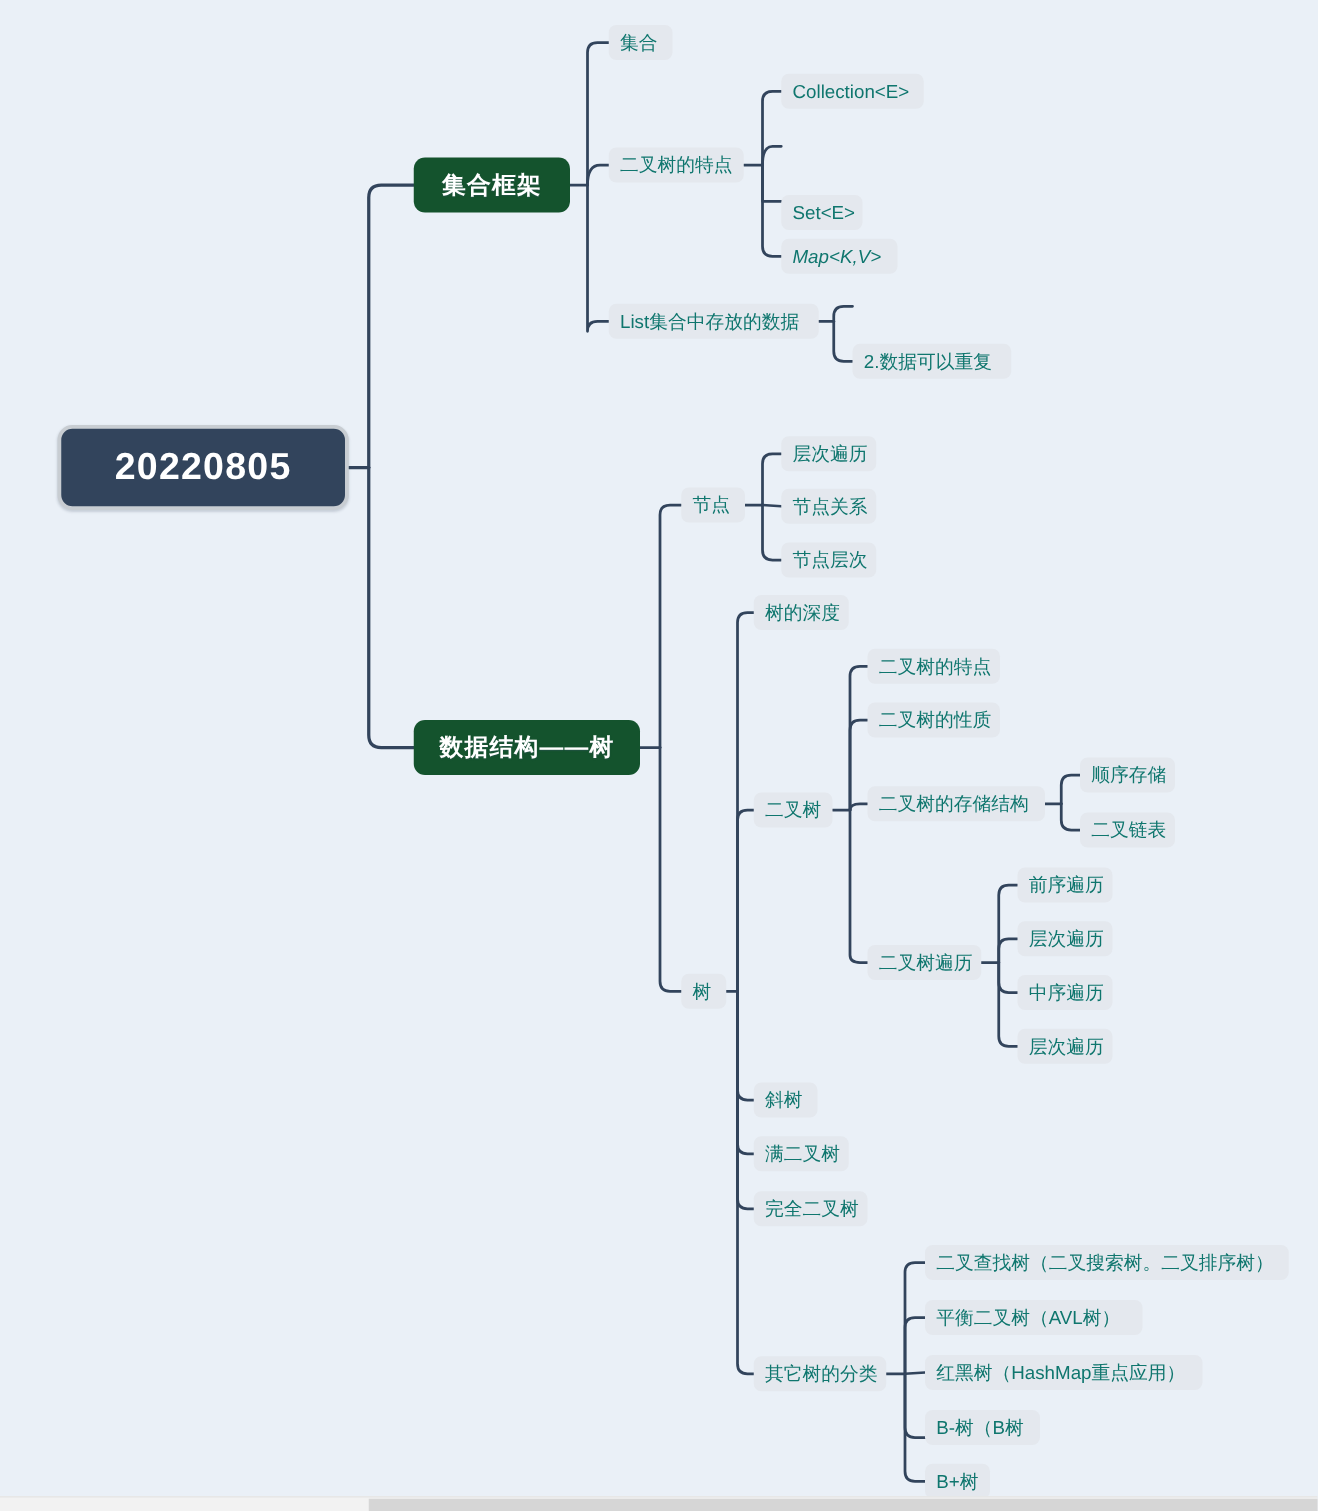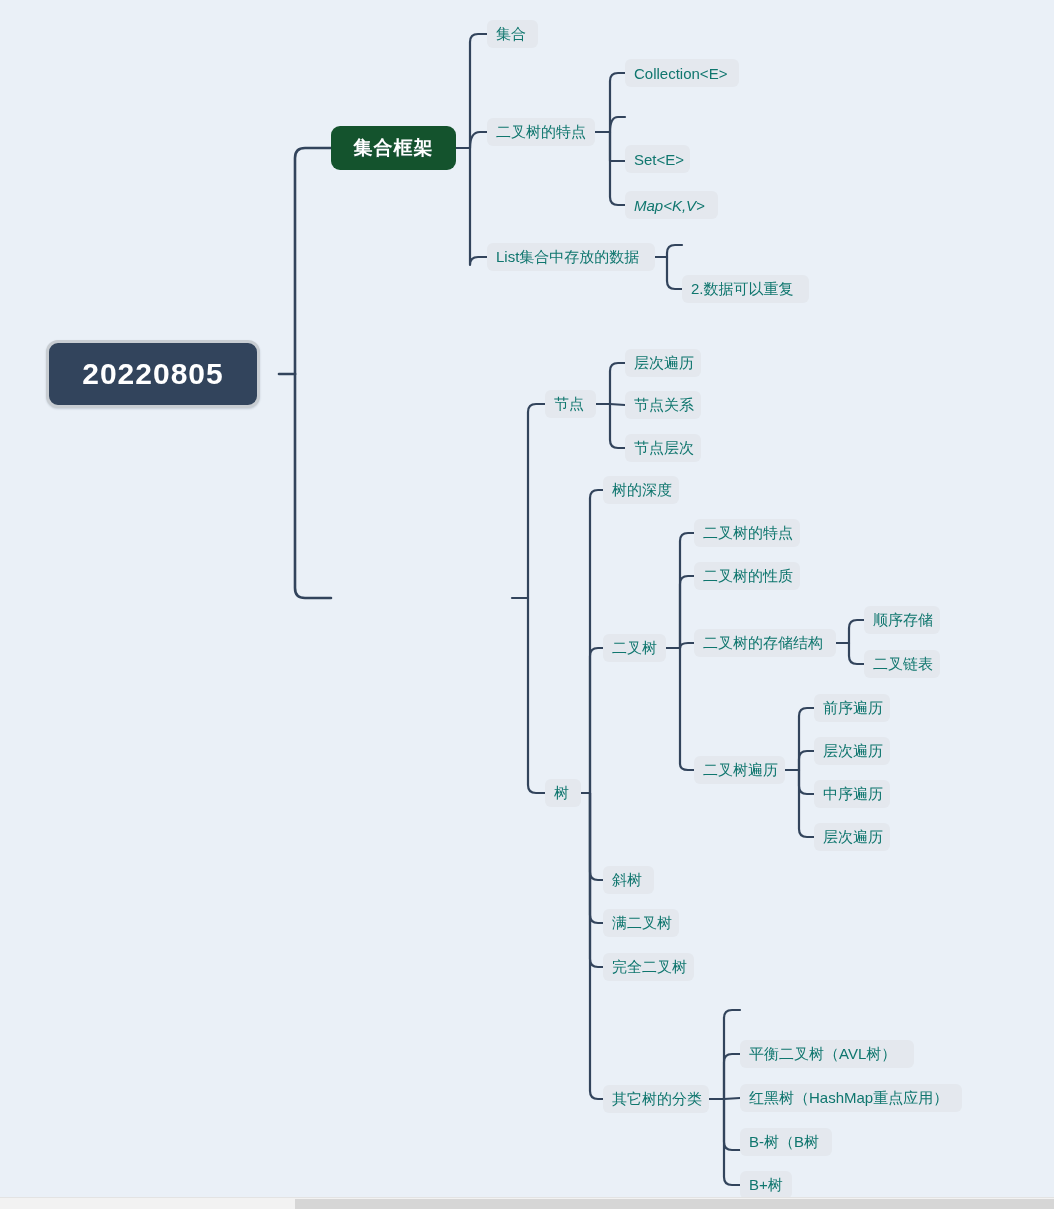--- a/index.html
+++ b/index.html
@@ -159,38 +159,41 @@
 
       <path d="M 709 1099 L 724 1099"></path>
       <path d="M 724 1099 L 724 1018 Q 724 1010 732 1010 L 740 1010"></path>
       <path d="M 724 1099 L 724 1062 Q 724 1054 732 1054 L 740 1054"></path>
       <path d="M 724 1099 L 740 1098"></path>
       <path d="M 724 1099 L 724 1142 Q 724 1150 732 1150 L 740 1150"></path>
       <path d="M 724 1099 L 724 1177 Q 724 1185 732 1185 L 740 1185"></path>
     </g>
   </svg>
 
-  <div class="node root" style="left:46px; top:340px; width:214px; height:68px;">
+  <div class="node root" style="left:46px; top:340px; width:233px; height:68px;">
     <span>20220805</span>
   </div>
 
   <div class="node branch" style="left:331px; top:126px; width:125px; height:44px;">
     <span>集合框架</span>
   </div>
+  <div class="node branch" style="left:331px; top:576px; width:181px; height:44px;">
+    <span>数据结构——树</span>
+  </div>
 
   <div class="node chip" style="left:487px; top:20px; width:51px; height:28px;">
       <span>集合</span>
     </div>
   <div class="node chip" style="left:487px; top:118px; width:108px; height:28px;">
       <span>二叉树的特点</span>
     </div>
   <div class="node chip" style="left:625px; top:59px; width:114px; height:28px;">
       <span>Collection&lt;E&gt;</span>
     </div>
-  <div class="node chip" style="left:625px; top:145px; width:65px; height:28px;">
+  <div class="node chip" style="left:625px; top:156px; width:65px; height:28px;">
       <span>Set&lt;E&gt;</span>
     </div>
   <div class="node chip" style="left:625px; top:191px; width:93px; height:28px;font-style:italic;">
       <span>Map&lt;K,V&gt;</span>
     </div>
   <div class="node chip" style="left:487px; top:243px; width:168px; height:28px;">
       <span>List集合中存放的数据</span>
     </div>
   <div class="node chip" style="left:682px; top:275px; width:127px; height:28px;">
       <span>2.数据可以重复</span>
@@ -253,20 +256,23 @@
     </div>
   <div class="node chip" style="left:603px; top:909px; width:76px; height:28px;">
       <span>满二叉树</span>
     </div>
   <div class="node chip" style="left:603px; top:953px; width:91px; height:28px;">
       <span>完全二叉树</span>
     </div>
   <div class="node chip" style="left:603px; top:1085px; width:106px; height:28px;">
       <span>其它树的分类</span>
     </div>
+  <div class="node chip" style="left:740px; top:996px; width:291px; height:28px;">
+      <span>二叉查找树（二叉搜索树。二叉排序树）</span>
+    </div>
   <div class="node chip" style="left:740px; top:1040px; width:174px; height:28px;">
       <span>平衡二叉树（AVL树）</span>
     </div>
   <div class="node chip" style="left:740px; top:1084px; width:222px; height:28px;">
       <span>红黑树（HashMap重点应用）</span>
     </div>
   <div class="node chip" style="left:740px; top:1128px; width:92px; height:28px;">
       <span>B-树（B树</span>
     </div>
   <div class="node chip" style="left:740px; top:1171px; width:52px; height:28px;">

